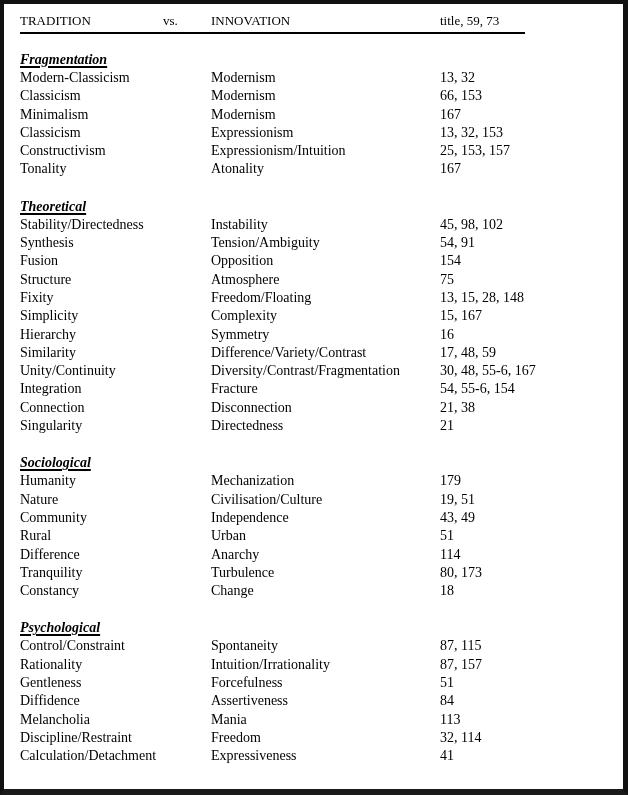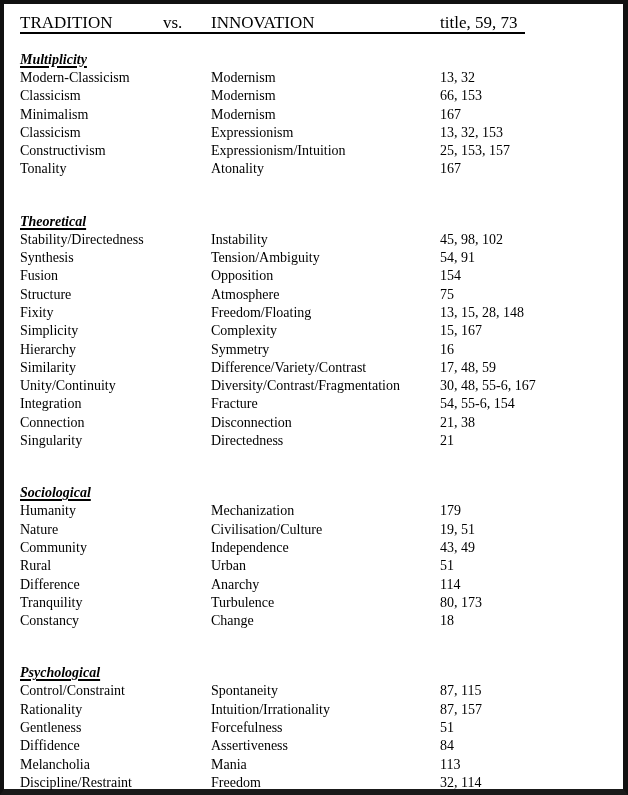--- a/index.html
+++ b/index.html
@@ -17,28 +17,28 @@
     content: ""; position: absolute; right: -5px; bottom: -6px; width: 2px; height: 100%;
   }
   .doc {
     position: absolute; left: 20px; top: 12px; width: 590px;
     font-family: "Liberation Serif", "DejaVu Serif", serif;
     font-size: 14px; color: #000;
   }
   .header {
     position: relative; height: 20px; width: 505px;
     border-bottom: 2px solid #000;
-    font-size: 17px;
+    font-size: 13px;
   }
   .header span { position: absolute; top: 1px; white-space: nowrap; }
   .c1 { left: 0; }
   .cvs { left: 143px; }
   .c2 { left: 191px; }
   .c3 { left: 420px; }
-  .section { margin-top: 34px; }
+  .section { margin-top: 19px; }
   .section:first-of-type { margin-top: 17px; }
   .sec-title {
     font-weight: bold; font-style: italic; text-decoration: underline;
     text-decoration-thickness: 2px; text-underline-offset: 2px;
     height: 18px; line-height: 18px; font-size: 14px;
   }
   .row { position: relative; height: 18.3px; line-height: 18.3px; white-space: nowrap; }
   .row span { position: absolute; top: 0; }
 </style>
 </head>
@@ -48,21 +48,21 @@
 
 <div class="doc">
   <div class="header">
     <span class="c1">TRADITION</span>
     <span class="cvs">vs.</span>
     <span class="c2">INNOVATION</span>
     <span class="c3">title, 59, 73</span>
   </div>
   <div id="sections">
       <div class="section">
-        <div class="sec-title">Multiplicity</div>
+        <div class="sec-title">Fragmentation</div>
         <div class="row">
           <span class="c1">Modern-Classicism</span>
           <span class="c2">Modernism</span>
           <span class="c3">13, 32</span>
         </div>
         <div class="row">
           <span class="c1">Classicism</span>
           <span class="c2">Modernism</span>
           <span class="c3">66, 153</span>
         </div>

